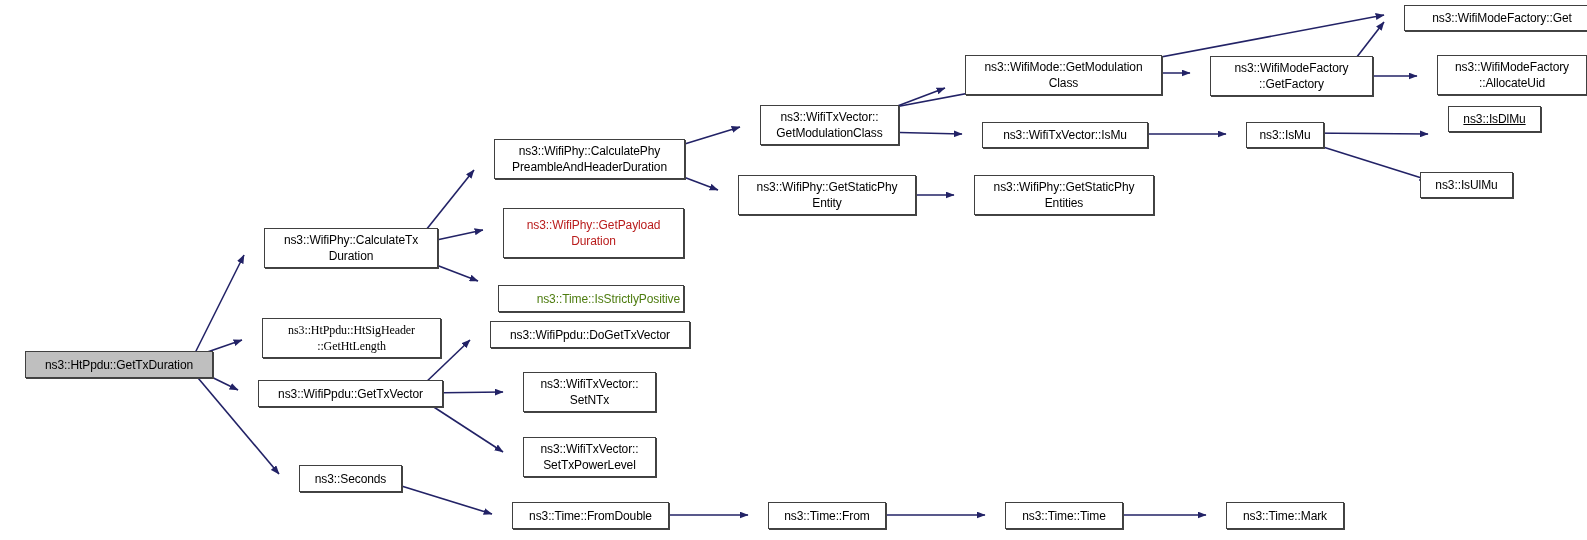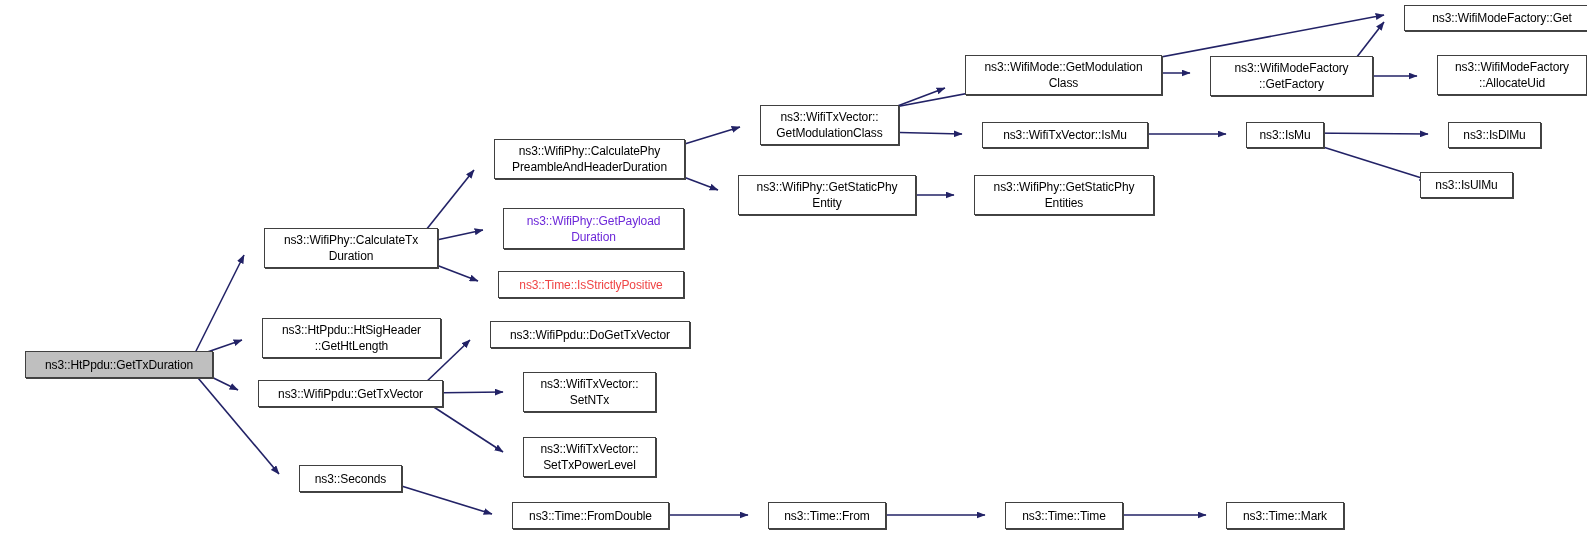--- a/index.html
+++ b/index.html
@@ -88,29 +88,29 @@
         <path d="M 1304 141 L 1428 180" stroke="#222266" stroke-width="1.6" fill="none" marker-end="url(#arrowhead)"></path>
         <path d="M 649 515 L 748 515" stroke="#222266" stroke-width="1.6" fill="none" marker-end="url(#arrowhead)"></path>
         <path d="M 866 515 L 985 515" stroke="#222266" stroke-width="1.6" fill="none" marker-end="url(#arrowhead)"></path>
         <path d="M 1103 515 L 1206 515" stroke="#222266" stroke-width="1.6" fill="none" marker-end="url(#arrowhead)"></path>
       </g>
   </svg>
   <div id="nodes-layer">
       <div class="node highlight" style="left: 5px; top: 351px; width: 188px; height: 27px; border-color: rgb(64, 64, 64); color: rgb(0, 0, 0); background: rgb(191, 191, 191); justify-content: flex-end;"><span class="node-label">ns3::HtPpdu::GetTxDuration</span></div>
       <div class="node" style="left: 244px; top: 228px; width: 174px; height: 40px; border-color: rgb(64, 64, 64); color: rgb(0, 0, 0); background: rgb(255, 255, 255);"><span class="node-label">ns3::WifiPhy::CalculateTx
 Duration</span></div>
-      <div class="node" style="left: 242px; top: 318px; width: 179px; height: 40px; border-color: rgb(64, 64, 64); color: rgb(0, 0, 0); background: rgb(255, 255, 255);"><span class="node-label">ns3::HtPpdu::HtSigHeader
+      <div class="node" style="left: 242px; top: 318px; width: 179px; height: 40px; border-color: rgb(64, 64, 64); color: rgb(0, 0, 0); background: rgb(255, 255, 255); font-family: Liberation Serif, serif;"><span class="node-label">ns3::HtPpdu::HtSigHeader
 ::GetHtLength</span></div>
       <div class="node" style="left: 238px; top: 380px; width: 185px; height: 27px; border-color: rgb(64, 64, 64); color: rgb(0, 0, 0); background: rgb(255, 255, 255);"><span class="node-label">ns3::WifiPpdu::GetTxVector</span></div>
       <div class="node" style="left: 279px; top: 465px; width: 103px; height: 27px; border-color: rgb(64, 64, 64); color: rgb(0, 0, 0); background: rgb(255, 255, 255);"><span class="node-label">ns3::Seconds</span></div>
       <div class="node" style="left: 474px; top: 139px; width: 191px; height: 40px; border-color: rgb(64, 64, 64); color: rgb(0, 0, 0); background: rgb(255, 255, 255);"><span class="node-label">ns3::WifiPhy::CalculatePhy
 PreambleAndHeaderDuration</span></div>
-      <div class="node" style="left: 483px; top: 208px; width: 181px; height: 41px; border-color: rgb(64, 64, 64); color: #6d28d9; background: rgb(255, 255, 255);"><span class="node-label">ns3::WifiPhy::GetPayload
+      <div class="node" style="left: 483px; top: 208px; width: 181px; height: 50px; border-color: rgb(64, 64, 64); color: #b91c1c; background: rgb(255, 255, 255);"><span class="node-label">ns3::WifiPhy::GetPayload
 Duration</span></div>
-      <div class="node" style="left: 478px; top: 271px; width: 186px; height: 27px; border-color: rgb(64, 64, 64); color: #ef4444; background: rgb(255, 255, 255);"><span class="node-label">ns3::Time::IsStrictlyPositive</span></div>
+      <div class="node" style="left: 478px; top: 285px; width: 186px; height: 27px; border-color: rgb(64, 64, 64); color: #4d7c0f; background: rgb(255, 255, 255); text-align: right;"><span class="node-label">ns3::Time::IsStrictlyPositive</span></div>
       <div class="node" style="left: 470px; top: 321px; width: 200px; height: 27px; border-color: rgb(64, 64, 64); color: rgb(0, 0, 0); background: rgb(255, 255, 255);"><span class="node-label">ns3::WifiPpdu::DoGetTxVector</span></div>
       <div class="node" style="left: 503px; top: 372px; width: 133px; height: 40px; border-color: rgb(64, 64, 64); color: rgb(0, 0, 0); background: rgb(255, 255, 255);"><span class="node-label">ns3::WifiTxVector::
 SetNTx</span></div>
       <div class="node" style="left: 503px; top: 437px; width: 133px; height: 40px; border-color: rgb(64, 64, 64); color: rgb(0, 0, 0); background: rgb(255, 255, 255);"><span class="node-label">ns3::WifiTxVector::
 SetTxPowerLevel</span></div>
       <div class="node" style="left: 492px; top: 502px; width: 157px; height: 27px; border-color: rgb(64, 64, 64); color: rgb(0, 0, 0); background: rgb(255, 255, 255);"><span class="node-label">ns3::Time::FromDouble</span></div>
       <div class="node" style="left: 740px; top: 105px; width: 139px; height: 40px; border-color: rgb(64, 64, 64); color: rgb(0, 0, 0); background: rgb(255, 255, 255);"><span class="node-label">ns3::WifiTxVector::
 GetModulationClass</span></div>
       <div class="node" style="left: 718px; top: 175px; width: 178px; height: 40px; border-color: rgb(64, 64, 64); color: rgb(0, 0, 0); background: rgb(255, 255, 255);"><span class="node-label">ns3::WifiPhy::GetStaticPhy
 Entity</span></div>
@@ -121,16 +121,16 @@
       <div class="node" style="left: 954px; top: 175px; width: 180px; height: 40px; border-color: rgb(64, 64, 64); color: rgb(0, 0, 0); background: rgb(255, 255, 255);"><span class="node-label">ns3::WifiPhy::GetStaticPhy
 Entities</span></div>
       <div class="node" style="left: 985px; top: 502px; width: 118px; height: 27px; border-color: rgb(64, 64, 64); color: rgb(0, 0, 0); background: rgb(255, 255, 255);"><span class="node-label">ns3::Time::Time</span></div>
       <div class="node" style="left: 1190px; top: 56px; width: 163px; height: 40px; border-color: rgb(64, 64, 64); color: rgb(0, 0, 0); background: rgb(255, 255, 255);"><span class="node-label">ns3::WifiModeFactory
 ::GetFactory</span></div>
       <div class="node" style="left: 1226px; top: 122px; width: 78px; height: 26px; border-color: rgb(64, 64, 64); color: rgb(0, 0, 0); background: rgb(255, 255, 255);"><span class="node-label">ns3::IsMu</span></div>
       <div class="node" style="left: 1206px; top: 502px; width: 118px; height: 27px; border-color: rgb(64, 64, 64); color: rgb(0, 0, 0); background: rgb(255, 255, 255);"><span class="node-label">ns3::Time::Mark</span></div>
       <div class="node" style="left: 1384px; top: 5px; width: 196px; height: 26px; border-color: rgb(64, 64, 64); color: rgb(0, 0, 0); background: rgb(255, 255, 255);"><span class="node-label">ns3::WifiModeFactory::Get</span></div>
       <div class="node" style="left: 1417px; top: 55px; width: 150px; height: 40px; border-color: rgb(64, 64, 64); color: rgb(0, 0, 0); background: rgb(255, 255, 255);"><span class="node-label">ns3::WifiModeFactory
 ::AllocateUid</span></div>
-      <div class="node" style="left: 1428px; top: 122px; width: 93px; height: 26px; border-color: rgb(64, 64, 64); color: rgb(0, 0, 0); background: rgb(255, 255, 255);"><span class="node-label">ns3::IsDlMu</span></div>
+      <div class="node" style="left: 1428px; top: 106px; width: 93px; height: 26px; border-color: rgb(64, 64, 64); color: rgb(0, 0, 0); background: rgb(255, 255, 255); text-decoration: underline;"><span class="node-label">ns3::IsDlMu</span></div>
       <div class="node" style="left: 1400px; top: 172px; width: 93px; height: 26px; border-color: rgb(64, 64, 64); color: rgb(0, 0, 0); background: rgb(255, 255, 255);"><span class="node-label">ns3::IsUlMu</span></div>
     </div>
 </div>
 
 </body></html>

